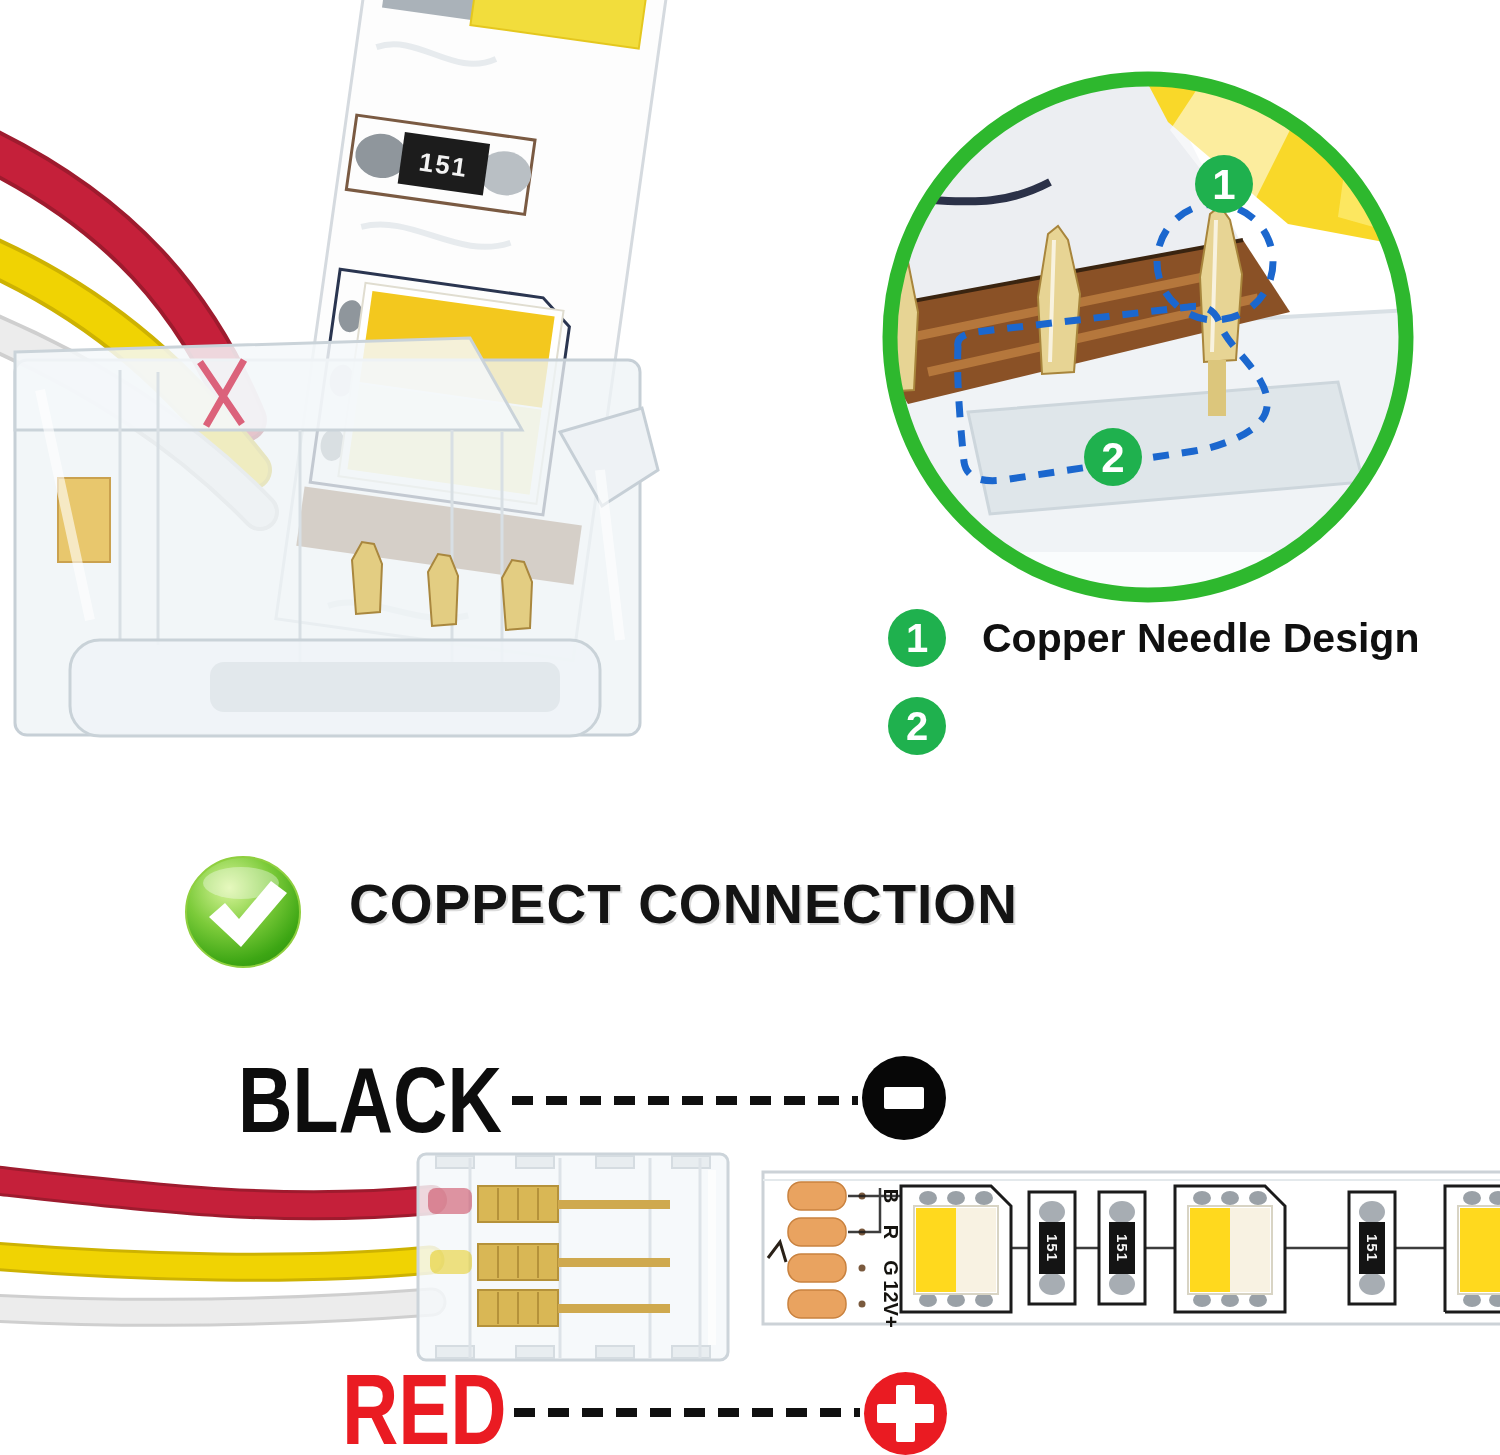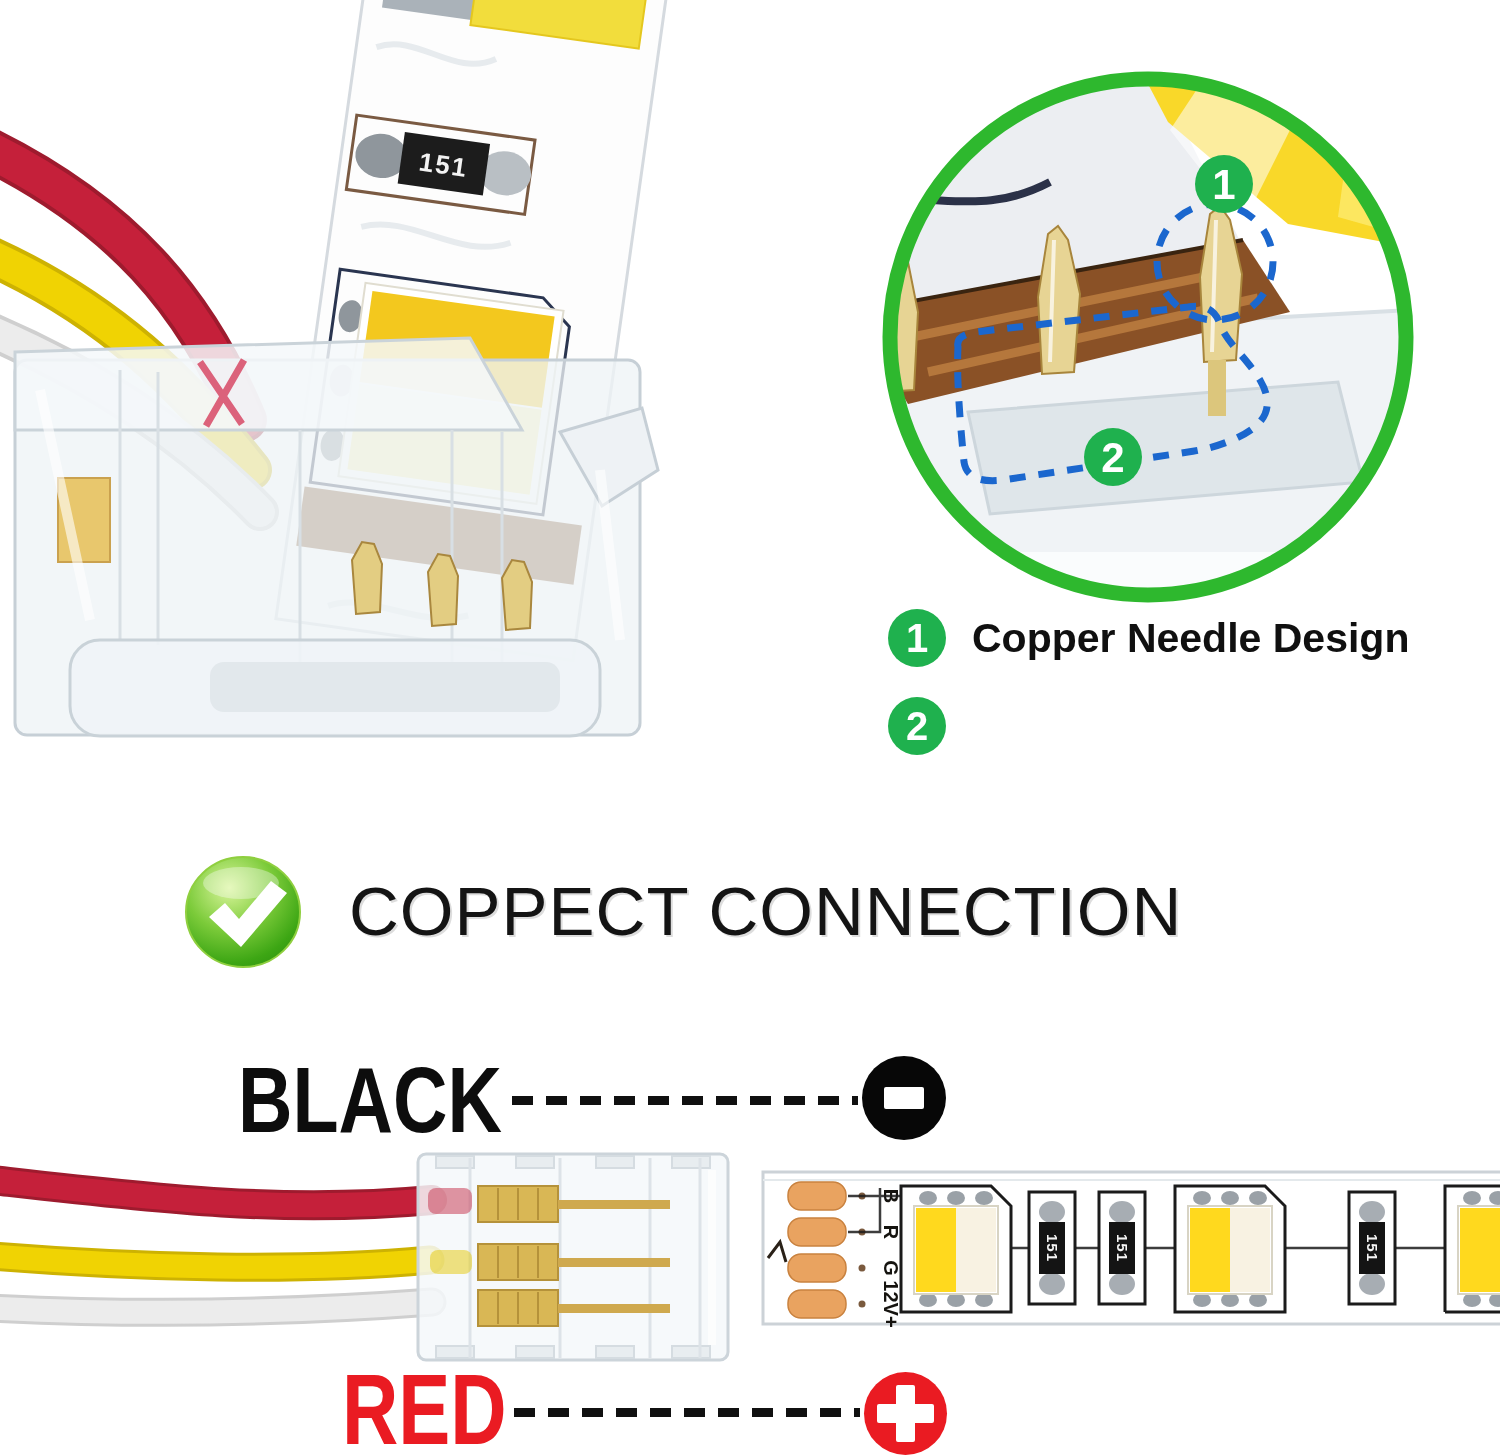--- a/index.html
+++ b/index.html
@@ -5,24 +5,24 @@
   html,body{margin:0;padding:0;background:#ffffff;}
   body{font-family:"Liberation Sans", sans-serif;}
   #stage{position:relative;width:1500px;height:1455px;background:#ffffff;overflow:hidden;}
   .abs{position:absolute;}
 
   
   .legend-row{position:absolute;left:888px;display:flex;align-items:center;}
   .badge{width:58px;height:58px;border-radius:50%;background:#1fb14e;color:#ffffff;
          display:flex;align-items:center;justify-content:center;
          font-weight:bold;font-size:40px;flex:0 0 auto;}
-  .legend-label{margin-left:26px;font-weight:bold;font-size:41px;color:#101010;white-space:nowrap;}
+  .legend-label{margin-left:36px;font-weight:bold;font-size:41px;color:#101010;white-space:nowrap;}
 
   
-  .title-text{position:absolute;left:349px;top:872px;font-size:69px;font-weight:normal;
+  .title-text{position:absolute;left:349px;top:872px;font-size:55px;font-weight:bold;
               color:#141414;letter-spacing:1px;white-space:nowrap;
               text-shadow:2px 2px 0 rgba(120,120,120,0.25);}
 
   
   .big-label{position:absolute;font-weight:bold;white-space:nowrap;transform-origin:left center;}
   .black-label{left:238px;top:1048px;font-size:92px;color:#0d0d0d;transform:scaleX(0.82);}
   .red-label{left:342px;top:1352px;font-size:100px;color:#ea1b22;transform:scaleX(0.78);}
   .dash-line{position:absolute;height:9px;
              background:repeating-linear-gradient(90deg,#101010 0 21px,transparent 21px 34px);}
   .dash-black{left:512px;top:1096px;width:346px;}

